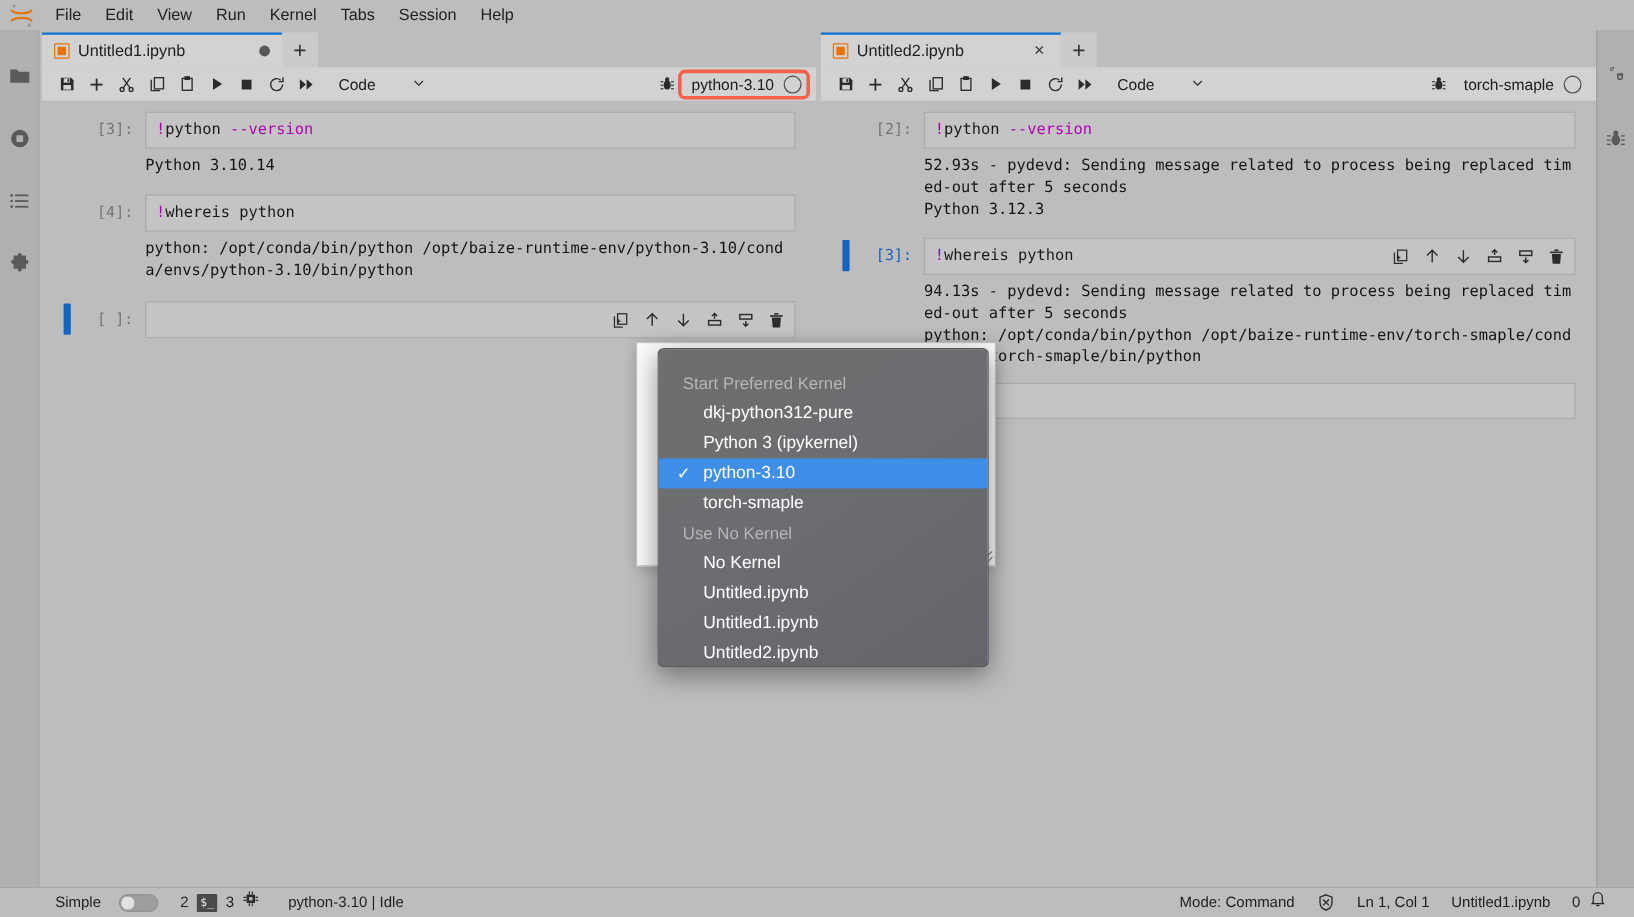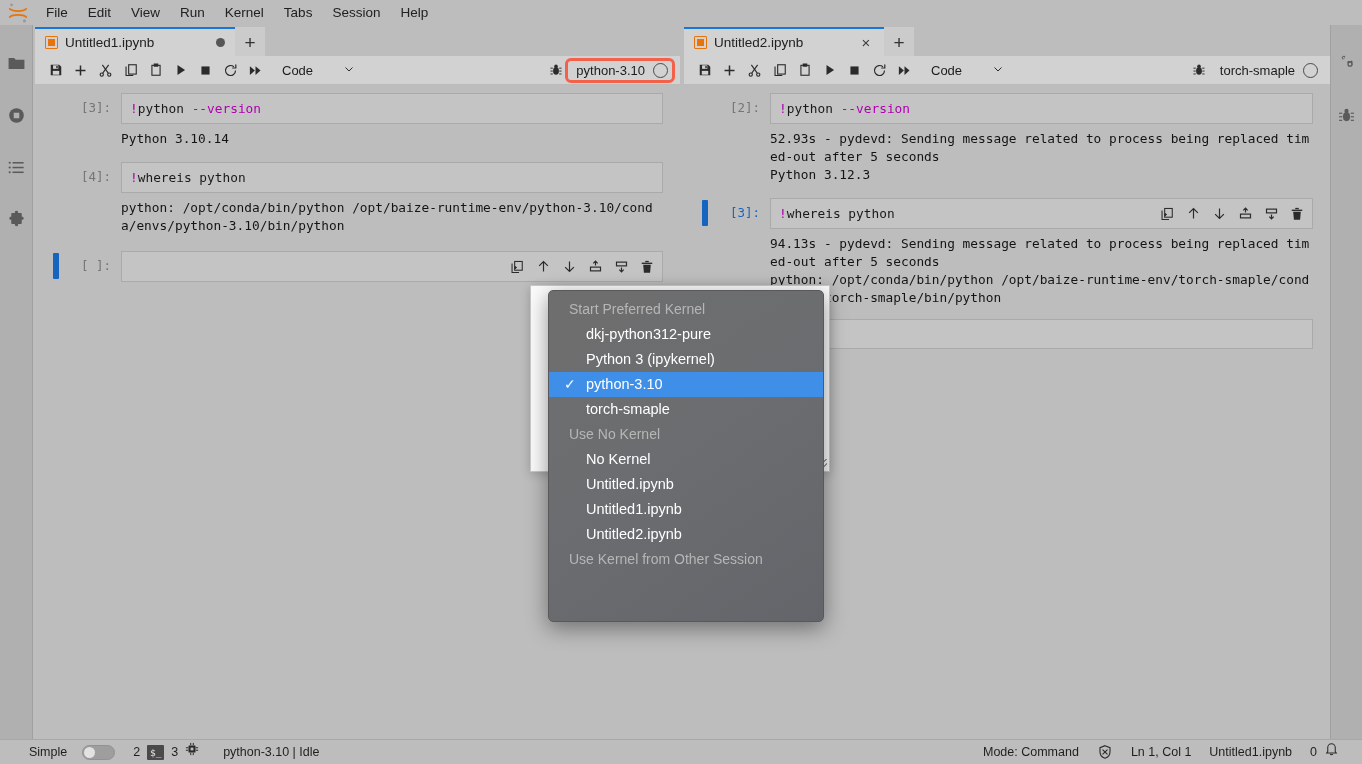--- a/index.html
+++ b/index.html
@@ -149,46 +149,46 @@
     background: #fbfbfb; border: 1px solid #c8c8c8; box-shadow: 0 2px 10px rgba(0,0,0,0.18);
   }
   .resize-handle {
     position: absolute; right: 2px; bottom: 2px; width: 10px; height: 10px;
     background:
       linear-gradient(135deg, transparent 0 45%, #9a9a9a 45% 55%, transparent 55% 100%),
       linear-gradient(135deg, transparent 0 70%, #9a9a9a 70% 80%, transparent 80% 100%);
     cursor: nwse-resize;
   }
   .dropdown {
-    position: absolute; left: 548px; top: 290px; width: 276px; height: 332px;
+    position: absolute; left: 548px; top: 290px; width: 276px; height: 266px;
     background: linear-gradient(145deg, #6e6e6e 0%, #6b6d70 45%, #63656a 100%);
     border: 1px solid #59595b; border-radius: 5px;
     box-shadow: 0 6px 22px rgba(0,0,0,0.42);
-    padding: 6px 0; overflow: hidden;
+    padding: 16px 0; overflow: hidden;
   }
   .dd-header {
     font-size: 14px; color: #b6b6b6; padding: 4px 10px 4px 20px; line-height: 17px;
     white-space: nowrap;
   }
   .dd-item {
     font-size: 14.5px; color: #ffffff; padding: 4px 10px 4px 37px; line-height: 17px;
     position: relative; cursor: default; white-space: nowrap;
   }
   .dd-item.selected { background: #3f8fe8; }
   .dd-item .check {
     position: absolute; left: 15px; top: 4px; font-size: 14px; color: #fff; line-height: 17px;
   }
 
   
   .statusbar {
     position: absolute; left: 0; bottom: 0; width: 1362px; height: 25px;
     background: #bdbdbd; border-top: 1px solid #a8a8a8;
     display: flex; align-items: center; font-size: 12.5px; color: #1f1f1f;
   }
-  .sb-left { display: flex; gap: 0; padding-left: 20px; }
+  .sb-left { display: flex; gap: 0; padding-left: 37px; }
   .sb-right { margin-left: auto; display: flex; padding-right: 14px; }
   .sb-cell { padding: 0 9px; line-height: 25px; white-space: nowrap; cursor: default; }
   .toggle-pill {
     width: 33px; height: 15px; border-radius: 8px; background: #9e9e9e;
     position: relative; display: inline-block; vertical-align: middle; margin-left: 8px;
     border: 1px solid #929292;
   }
   .toggle-pill::after {
     content: ""; position: absolute; left: 1px; top: 1px; width: 11px; height: 11px;
     border-radius: 50%; background: #e2e2e2;

